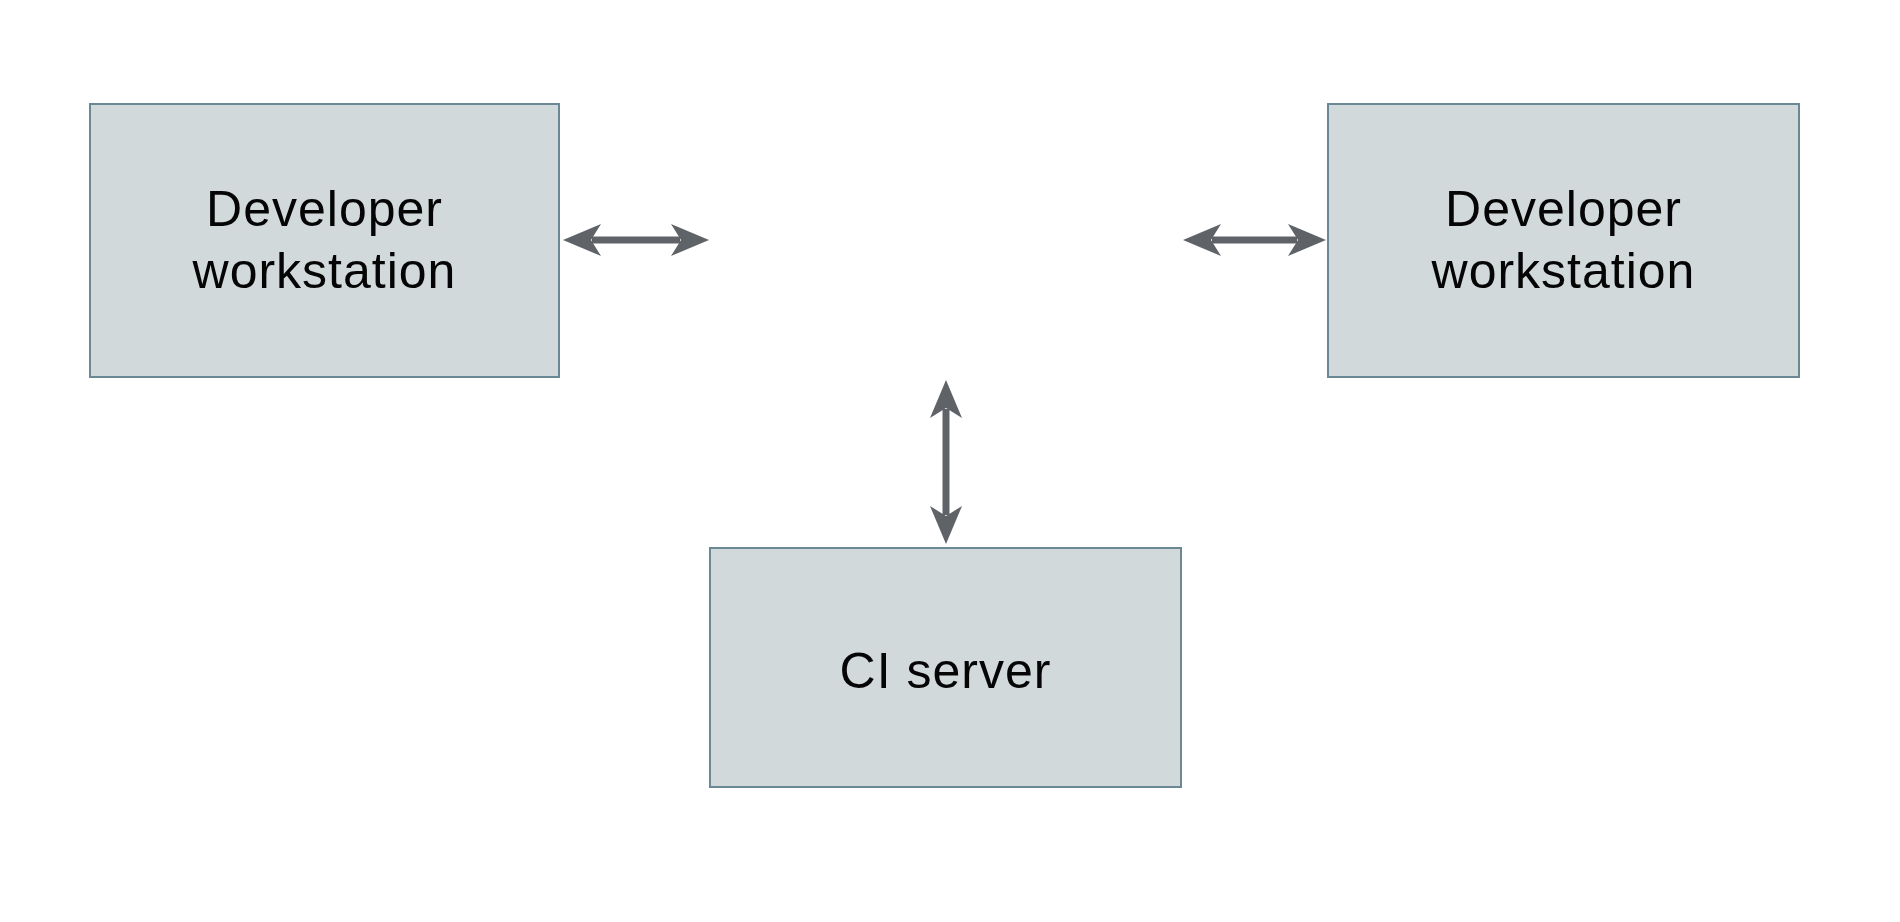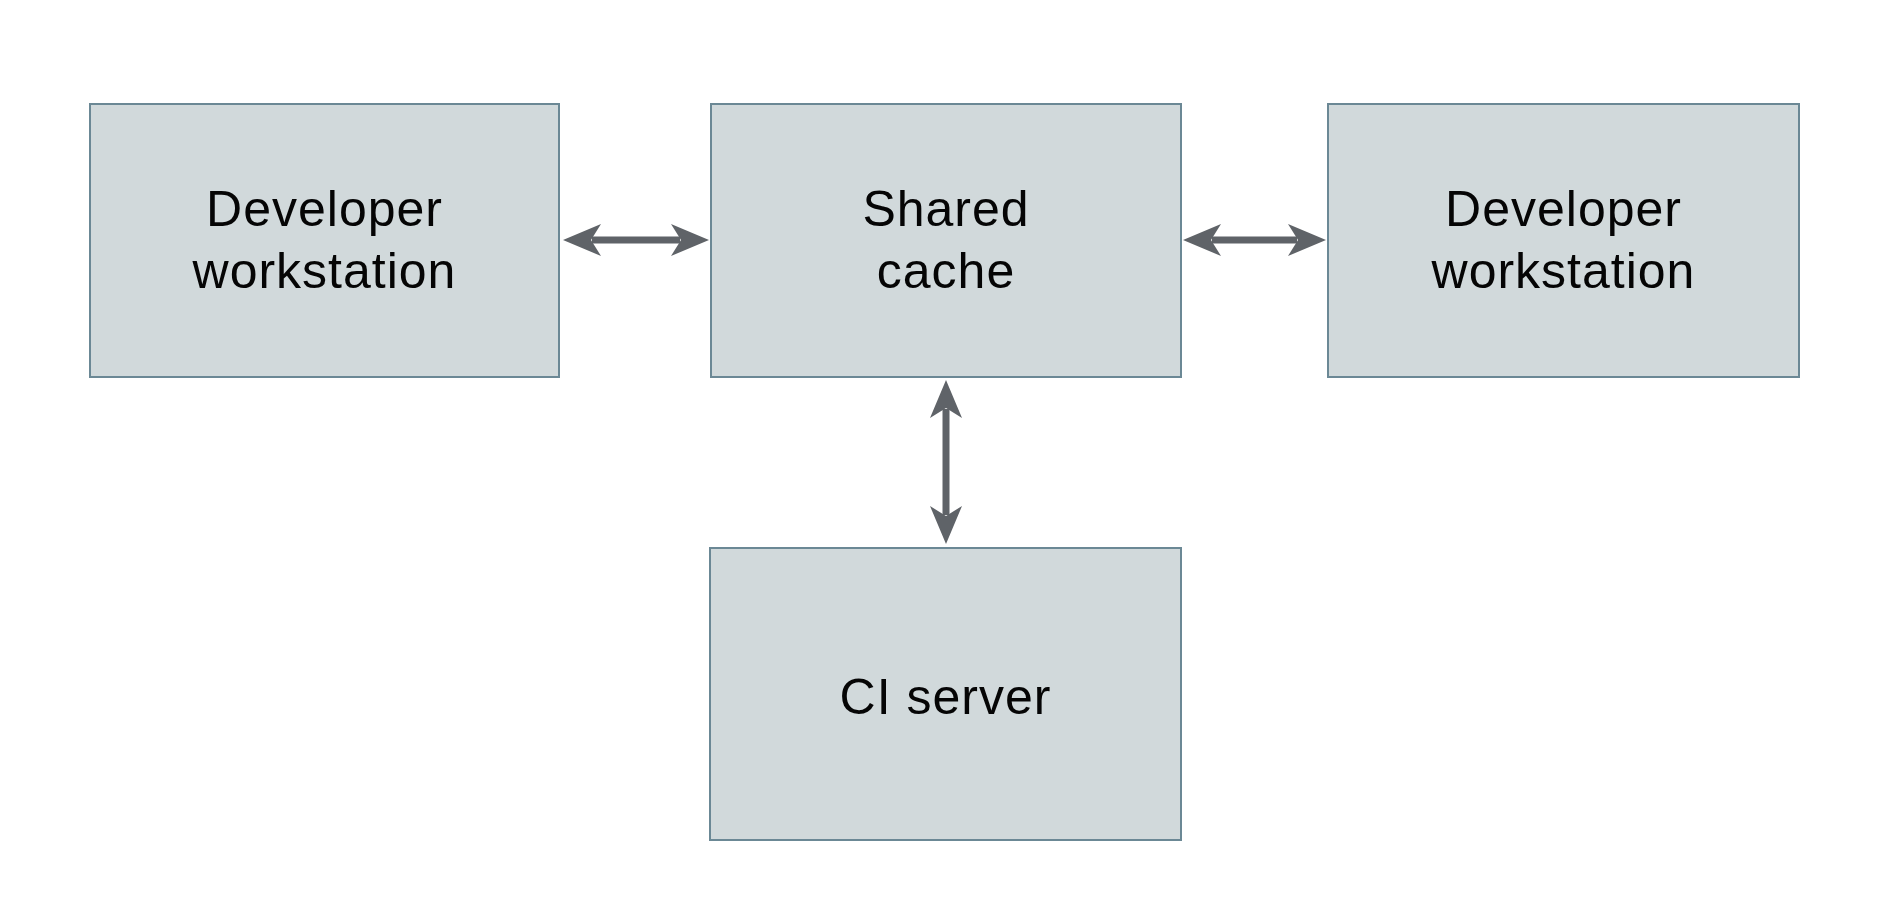--- a/index.html
+++ b/index.html
@@ -30,43 +30,39 @@
     text-align: center;
     color: #050505;
     font-size: 50px;
     line-height: 1.23;
     letter-spacing: 1px;
   }
   .node span { display: block; white-space: nowrap; }
   #node-dev-left  { left: 89px;   top: 103px; width: 471px; height: 275px; }
   #node-cache     { left: 710px;  top: 103px; width: 472px; height: 275px; }
   #node-dev-right { left: 1327px; top: 103px; width: 473px; height: 275px; }
-  #node-ci        { left: 709px;  top: 547px; width: 473px; height: 294px; padding-top: 8px; }
+  #node-ci        { left: 709px;  top: 547px; width: 473px; height: 241px; padding-top: 8px; }
   svg.arrows {
     position: absolute;
     left: 0; top: 0;
     width: 1900px;
     height: 922px;
     pointer-events: none;
   }
 </style>
 </head>
 <body>
 
 <div class="canvas">
 
   <div class="node" id="node-dev-left">
     <span>Developer</span>
     <span>workstation</span>
   </div>
 
-  <div class="node" id="node-cache">
-    <span>Shared</span>
-    <span>cache</span>
-  </div>
 
   <div class="node" id="node-dev-right">
     <span>Developer</span>
     <span>workstation</span>
   </div>
 
   <div class="node" id="node-ci">
     <span>CI server</span>
   </div>
 

